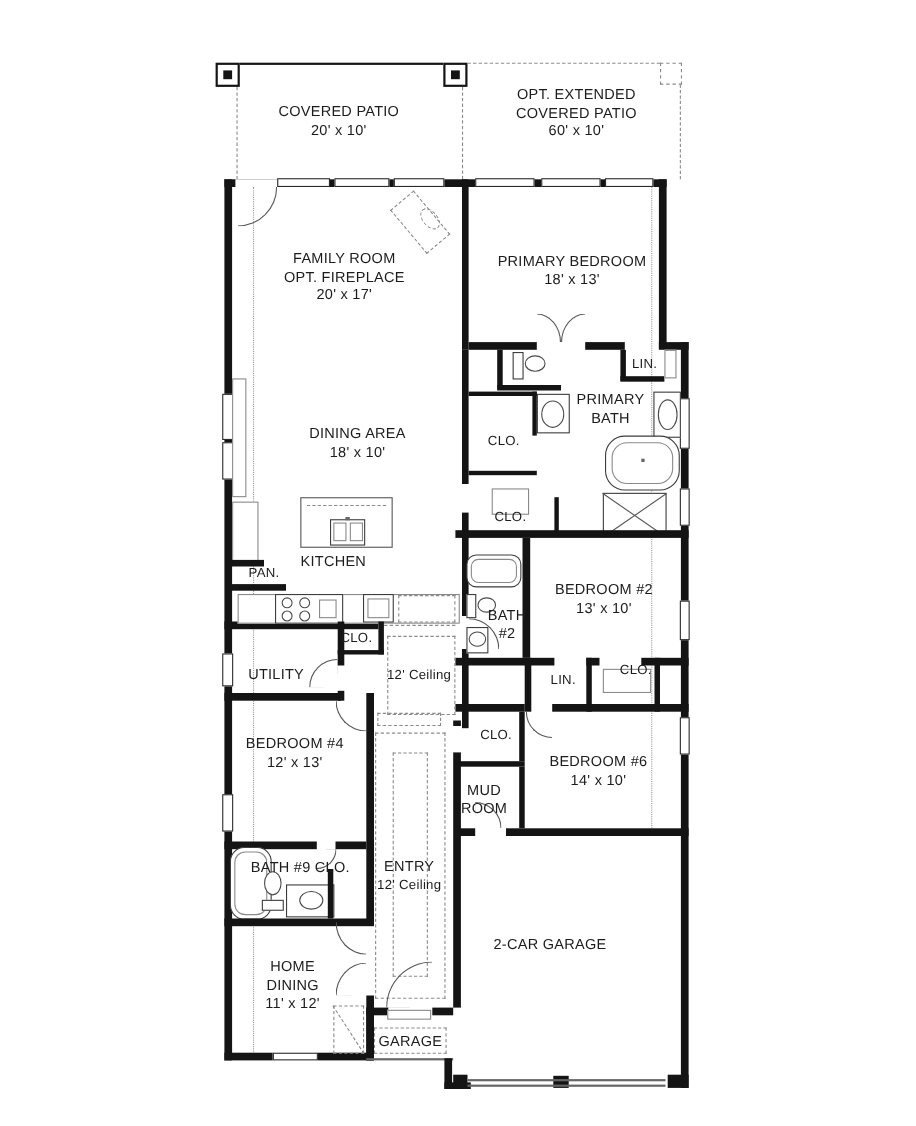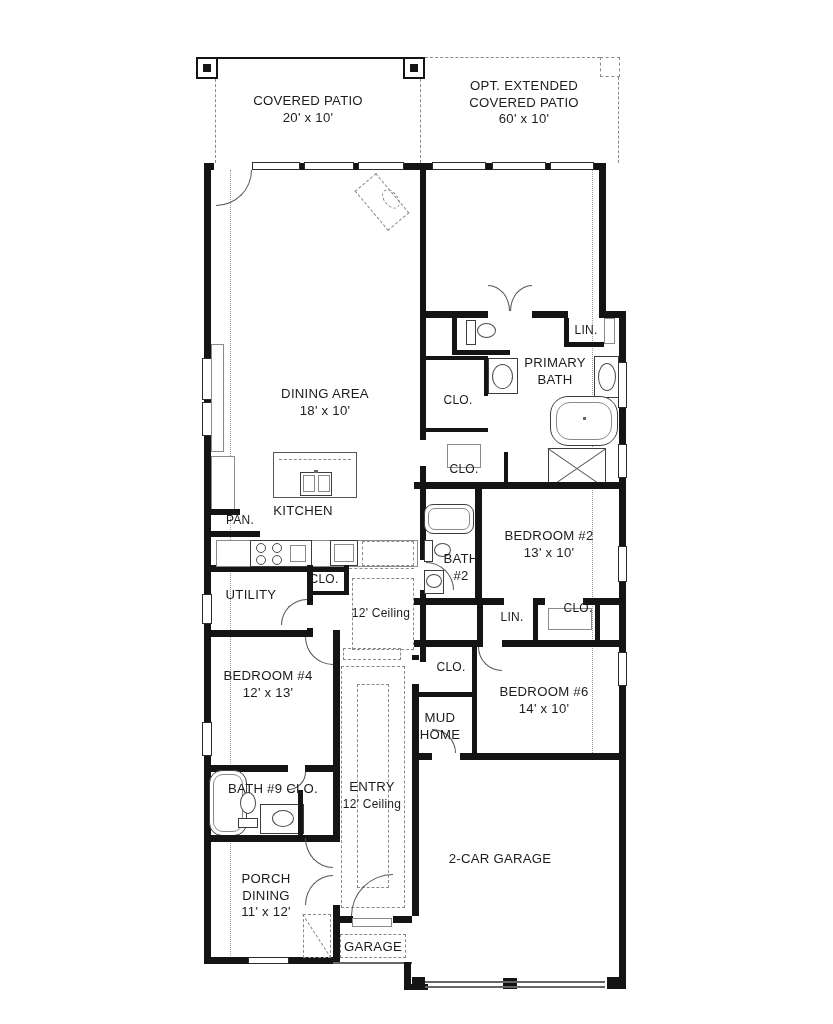--- a/index.html
+++ b/index.html
@@ -222,20 +222,29 @@
 
   <div class="lbl" style="left:308px;top:110px">
     <span>COVERED PATIO</span><br>
     <span>20' x 10'</span>
   </div>
   <div class="lbl" style="left:524px;top:103px">
     <span>OPT. EXTENDED</span><br>
     <span>COVERED PATIO</span><br>
     <span>60' x 10'</span>
   </div>
+  <div class="lbl" style="left:313px;top:252px">
+    <span>FAMILY ROOM</span><br>
+    <span>OPT. FIREPLACE</span><br>
+    <span>20' x 17'</span>
+  </div>
+  <div class="lbl" style="left:520px;top:246px">
+    <span>PRIMARY BEDROOM</span><br>
+    <span>18' x 13'</span>
+  </div>
   <div class="lbl sm" style="left:586px;top:331px">
     <span>LIN.</span>
   </div>
   <div class="lbl" style="left:555px;top:372px">
     <span>PRIMARY</span><br>
     <span>BATH</span>
   </div>
   <div class="lbl sm" style="left:458px;top:401px">
     <span>CLO.</span>
   </div>
@@ -256,21 +265,21 @@
     <span>BEDROOM #2</span><br>
     <span>13' x 10'</span>
   </div>
   <div class="lbl" style="left:461px;top:568px">
     <span>BATH</span><br>
     <span>#2</span>
   </div>
   <div class="lbl sm" style="left:324px;top:580px">
     <span>CLO.</span>
   </div>
-  <div class="lbl" style="left:251px;top:595px">
+  <div class="lbl" style="left:251px;top:614px">
     <span>UTILITY</span>
   </div>
   <div class="lbl sm" style="left:381px;top:614px">
     <span>12' Ceiling</span>
   </div>
   <div class="lbl sm" style="left:512px;top:618px">
     <span>LIN.</span>
   </div>
   <div class="lbl sm" style="left:578px;top:609px">
     <span>CLO.</span>
@@ -281,34 +290,34 @@
   <div class="lbl" style="left:544px;top:701px">
     <span>BEDROOM #6</span><br>
     <span>14' x 10'</span>
   </div>
   <div class="lbl" style="left:268px;top:685px">
     <span>BEDROOM #4</span><br>
     <span>12' x 13'</span>
   </div>
   <div class="lbl" style="left:440px;top:727px">
     <span>MUD</span><br>
-    <span>HOME</span>
+    <span>ROOM</span>
   </div>
   <div class="lbl" style="left:273px;top:789px">
     <span>BATH #9 CLO.</span>
   </div>
   <div class="lbl" style="left:372px;top:796px">
     <span>ENTRY</span><br>
     <span class="sm">12' Ceiling</span>
   </div>
   <div class="lbl" style="left:500px;top:859px">
     <span>2-CAR GARAGE</span>
   </div>
   <div class="lbl" style="left:266px;top:896px">
-    <span>PORCH</span><br>
+    <span>HOME</span><br>
     <span>DINING</span><br>
     <span>11' x 12'</span>
   </div>
   <div class="lbl" style="left:373px;top:947px">
     <span>GARAGE</span>
   </div>
 
 </div>
 
 </body></html>

